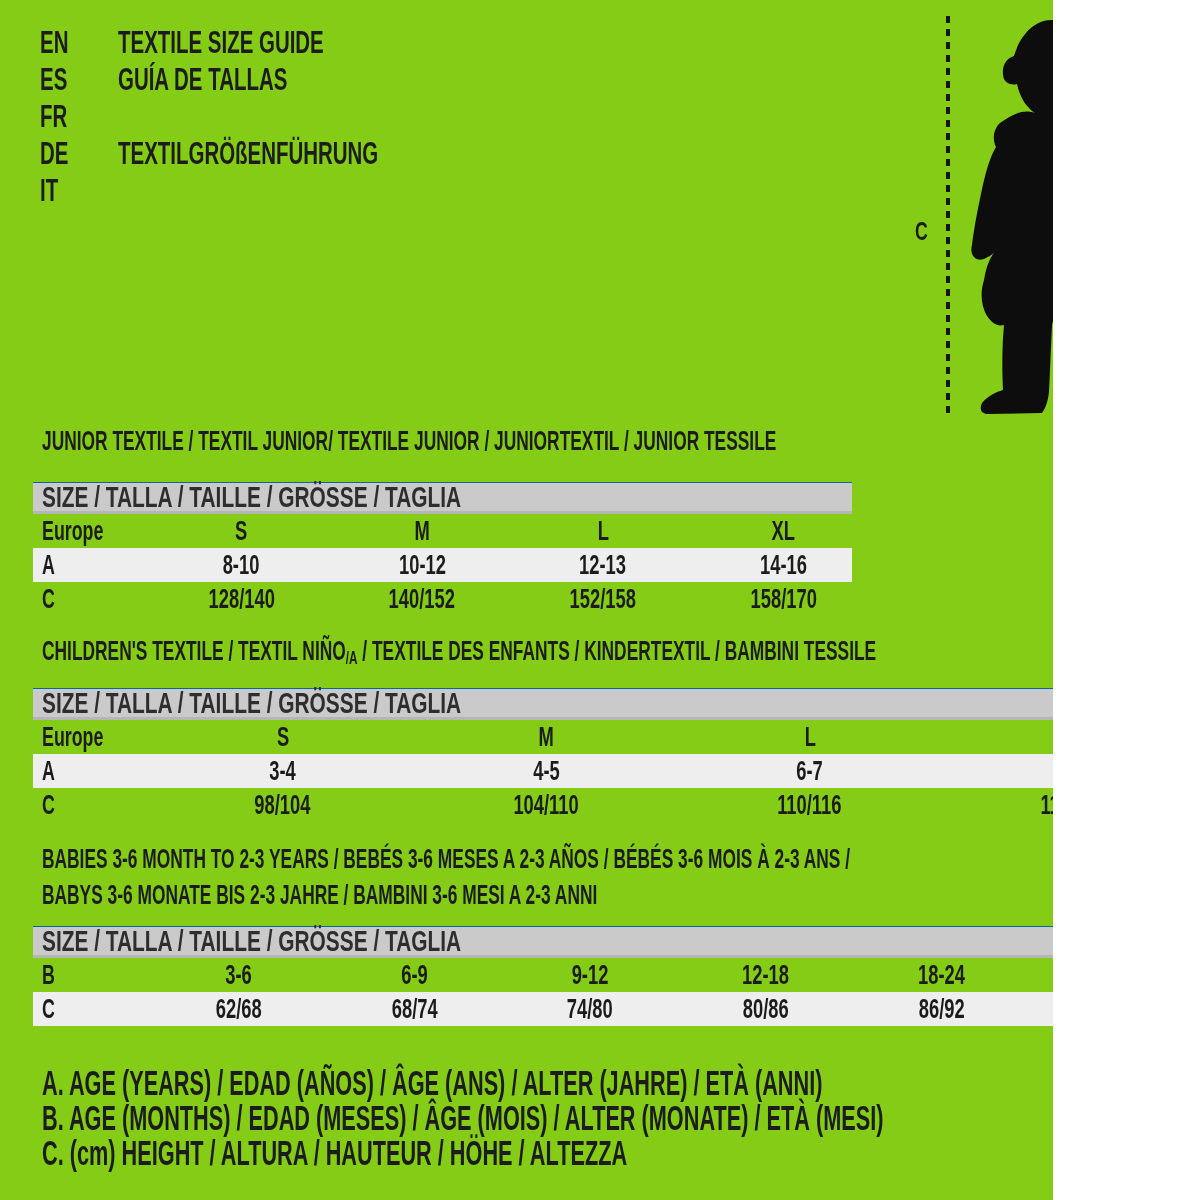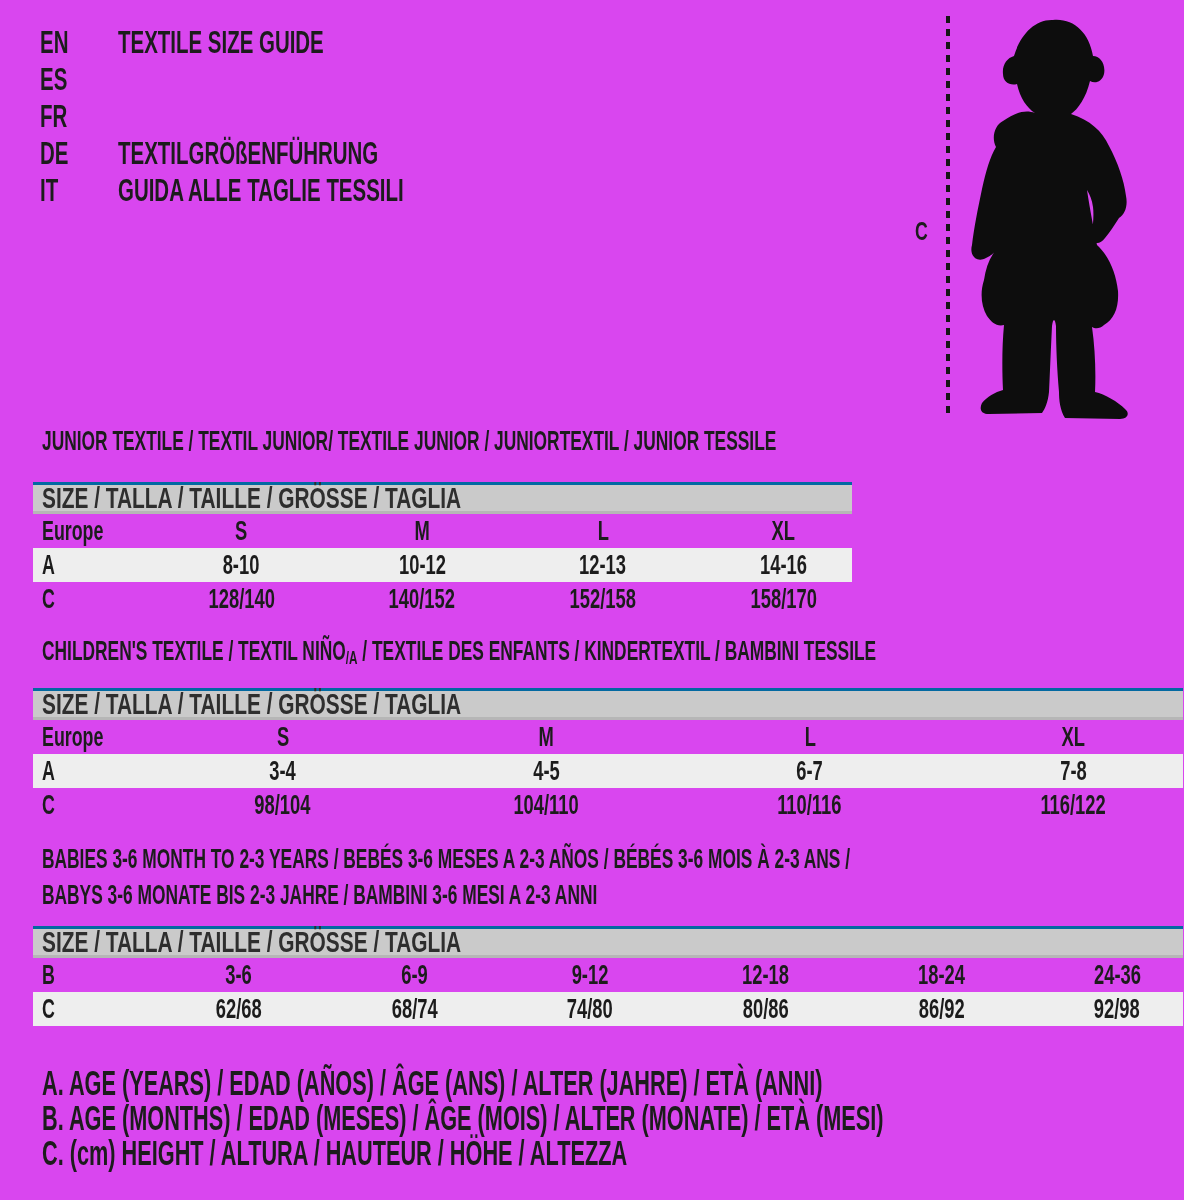--- a/index.html
+++ b/index.html
@@ -1,17 +1,17 @@
 <!DOCTYPE html>
 <html><head>
 <meta charset="utf-8">
 <style>
   html,body { margin:0; padding:0; background:#ffffff; }
   .page {
-    position:relative; width:1184px; height:1200px; background:#d946ef;
+    position:relative; width:1053px; height:1200px; background:#84cc16;
     font-family:"Liberation Sans","DejaVu Sans",sans-serif;
     font-weight:700; color:#1c1c1c; overflow:hidden;
   }
   
   .cxl { display:inline-block; transform:scaleX(0.62); transform-origin:0 50%; white-space:nowrap; }
   .cxm { display:inline-block; transform:scaleX(0.66); transform-origin:0 50%; white-space:nowrap; }
   .cxc { display:inline-block; transform:scaleX(0.68); transform-origin:50% 50%; white-space:nowrap; }
 
   
   .lang-block { position:absolute; left:40px; top:30px; }
@@ -33,21 +33,21 @@
   .h-babies { left:42px; top:844px; }
   .h-babies .hline { height:36px; }
 
   
   .stable { position:absolute; left:33px; }
   .t-junior { top:482px; width:819px; }
   .t-children { top:688px; width:1150px; }
   .t-babies { top:926px; width:1150px; }
   .size-bar {
     height:32px; box-sizing:border-box; background:#cacaca;
-    border-top:3px solid #0369a1; border-bottom:3px solid #b6b6b6;
+    border-top:1px solid #0369a1; border-bottom:3px solid #b6b6b6;
     display:flex; align-items:center; padding-left:9px;
     font-size:29px; color:#2e2e2e;
   }
   .size-bar .cxl { transform:scaleX(0.72); }
   .trow { display:flex; height:34px; align-items:center; font-size:27px;gap:44px; }
   .trow.shaded { background:#eeeeee; }
   .tlabel { width:96px; box-sizing:border-box; padding-left:9px; }
   .tcell { flex:1; text-align:center; }
 
   
@@ -59,31 +59,31 @@
 
 <div class="page">
 
   <div class="lang-block">
     <div class="lang-row">
       <div class="lang-code"><span class="cxm">EN</span></div>
       <div><span class="cxm">TEXTILE SIZE GUIDE</span></div>
     </div>
     <div class="lang-row">
       <div class="lang-code"><span class="cxm">ES</span></div>
+      <div><span class="cxm">GUÍA DE TALLAS</span></div>
     </div>
     <div class="lang-row">
       <div class="lang-code"><span class="cxm">FR</span></div>
     </div>
     <div class="lang-row">
       <div class="lang-code"><span class="cxm">DE</span></div>
       <div><span class="cxm">TEXTILGRÖßENFÜHRUNG</span></div>
     </div>
     <div class="lang-row">
       <div class="lang-code"><span class="cxm">IT</span></div>
-      <div><span class="cxm">GUIDA ALLE TAGLIE TESSILI</span></div>
     </div>
   </div>
 
   <div class="dash-line"></div>
   <div class="fig-c"><span class="cxc">C</span></div>
   <svg class="baby-svg" width="200" height="410" viewBox="0 0 200 410">
     <path fill="#0d0d0d" d="
       M100,10
       C120,8 136,22 140,46
       C147,46 153,54 151,64

